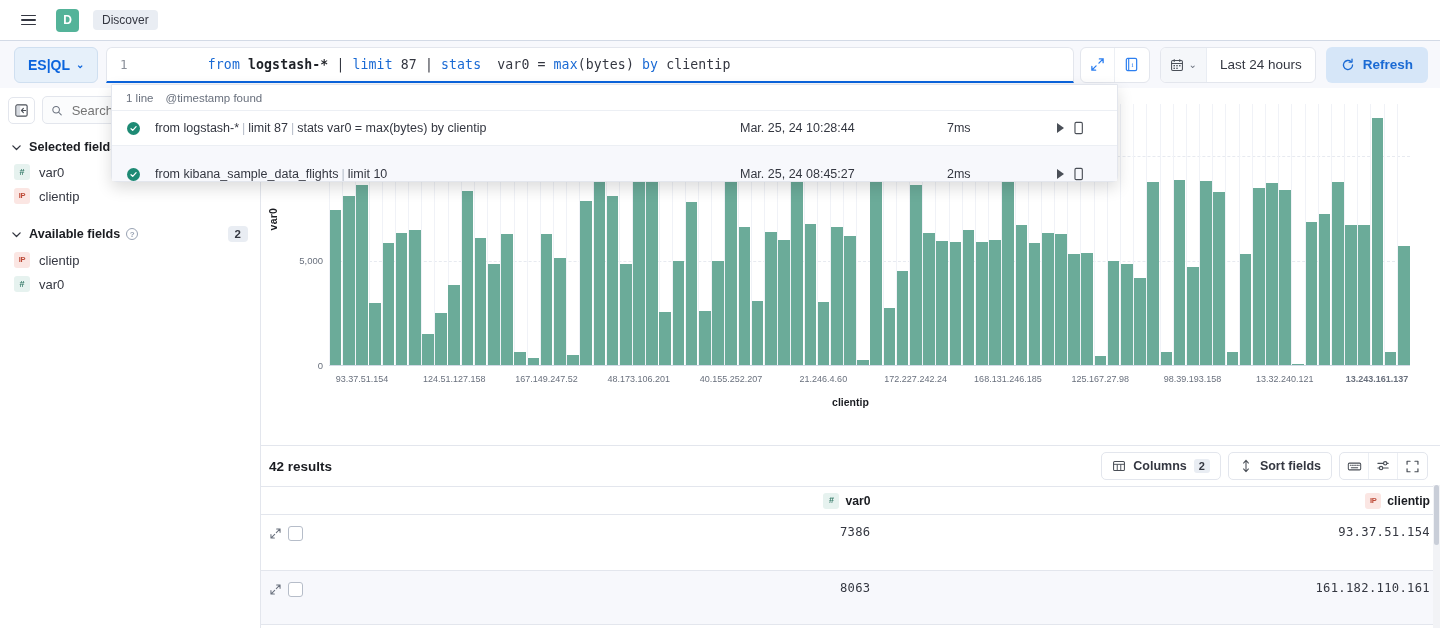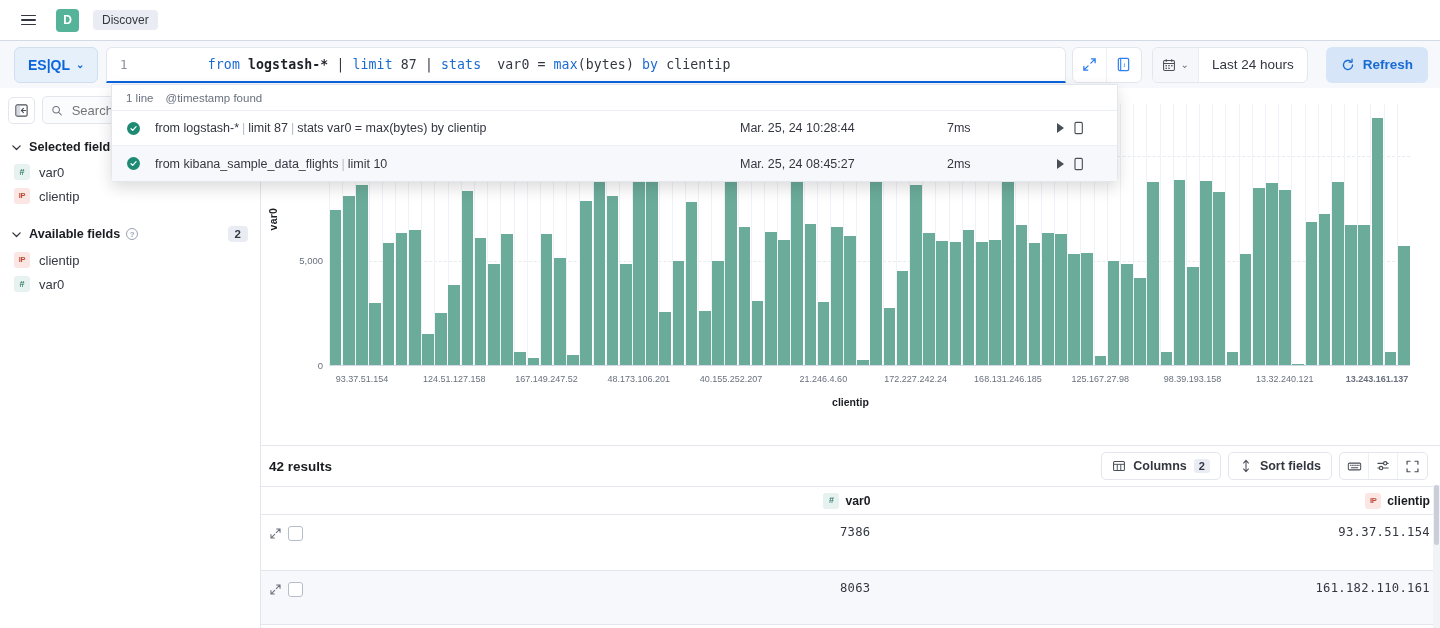--- a/index.html
+++ b/index.html
@@ -90,21 +90,21 @@
   }
   .date-cal {
     display: flex; align-items: center; gap: 5px; padding: 0 9px; height: 100%;
     background: #f5f7fa; border-right: 1px solid #e9edf3; cursor: pointer;
   }
   .date-cal .chev { font-size: 10px; color: #69707d; }
   .date-text { font-size: 13.5px; color: #343741; padding: 0 13px; cursor: pointer; }
   .refresh-btn {
     display: flex; align-items: center; gap: 8px; background: #d6e6f8; color: #1a6ad4;
     font-size: 13.5px; font-weight: 600; height: 36px; padding: 0 15px;
-    border-radius: 6px; margin-left: 18px; margin-right: 4px; cursor: pointer;
+    border-radius: 6px; margin-left: 10px; margin-right: 4px; cursor: pointer;
   }
 
   
   .sidebar {
     position: absolute; top: 88px; left: 0; width: 261px; height: 540px;
     background: #fff; border-right: 1px solid #e3e6ed; padding: 8px 8px 0 8px;
   }
   .side-head { display: flex; align-items: center; gap: 7px; margin-bottom: 10px; }
   .side-toggle {
     width: 27px; height: 27px; border: 1px solid #e3e6ed; border-radius: 5px;
@@ -252,21 +252,21 @@
   }
   .rq-hide u { text-decoration: underline; }
   .rq-head {
     display: flex; align-items: center; height: 26px; background: #f7f8fc;
     border-bottom: 1px solid #e3e6ed; font-size: 11.8px; font-weight: 700; color: #1a1c21;
   }
   .rq-row {
     display: flex; align-items: center; height: 35px; font-size: 12.5px;
     color: #343741; border-bottom: 1px solid #eceff4;
   }
-  .rq-row.alt { background: #f7f8fc; }
+  .rq-row.alt { background: #f7f8fc; align-items: flex-end; }
   .rq-c-status { width: 43px; flex: none; display: flex; justify-content: center; }
   .rq-c-query { flex: 1; padding-right: 10px; }
   .rq-c-time { width: 207px; flex: none; }
   .rq-c-dur { width: 110px; flex: none; }
   .rq-c-act { width: 60px; flex: none; display: flex; align-items: center; gap: 8px; }
   .check-dot {
     width: 13px; height: 13px; border-radius: 50%; background: #1e8a74;
     display: flex; align-items: center; justify-content: center;
   }
   .pipe { color: #b6bdc9; padding: 0 3px; }

